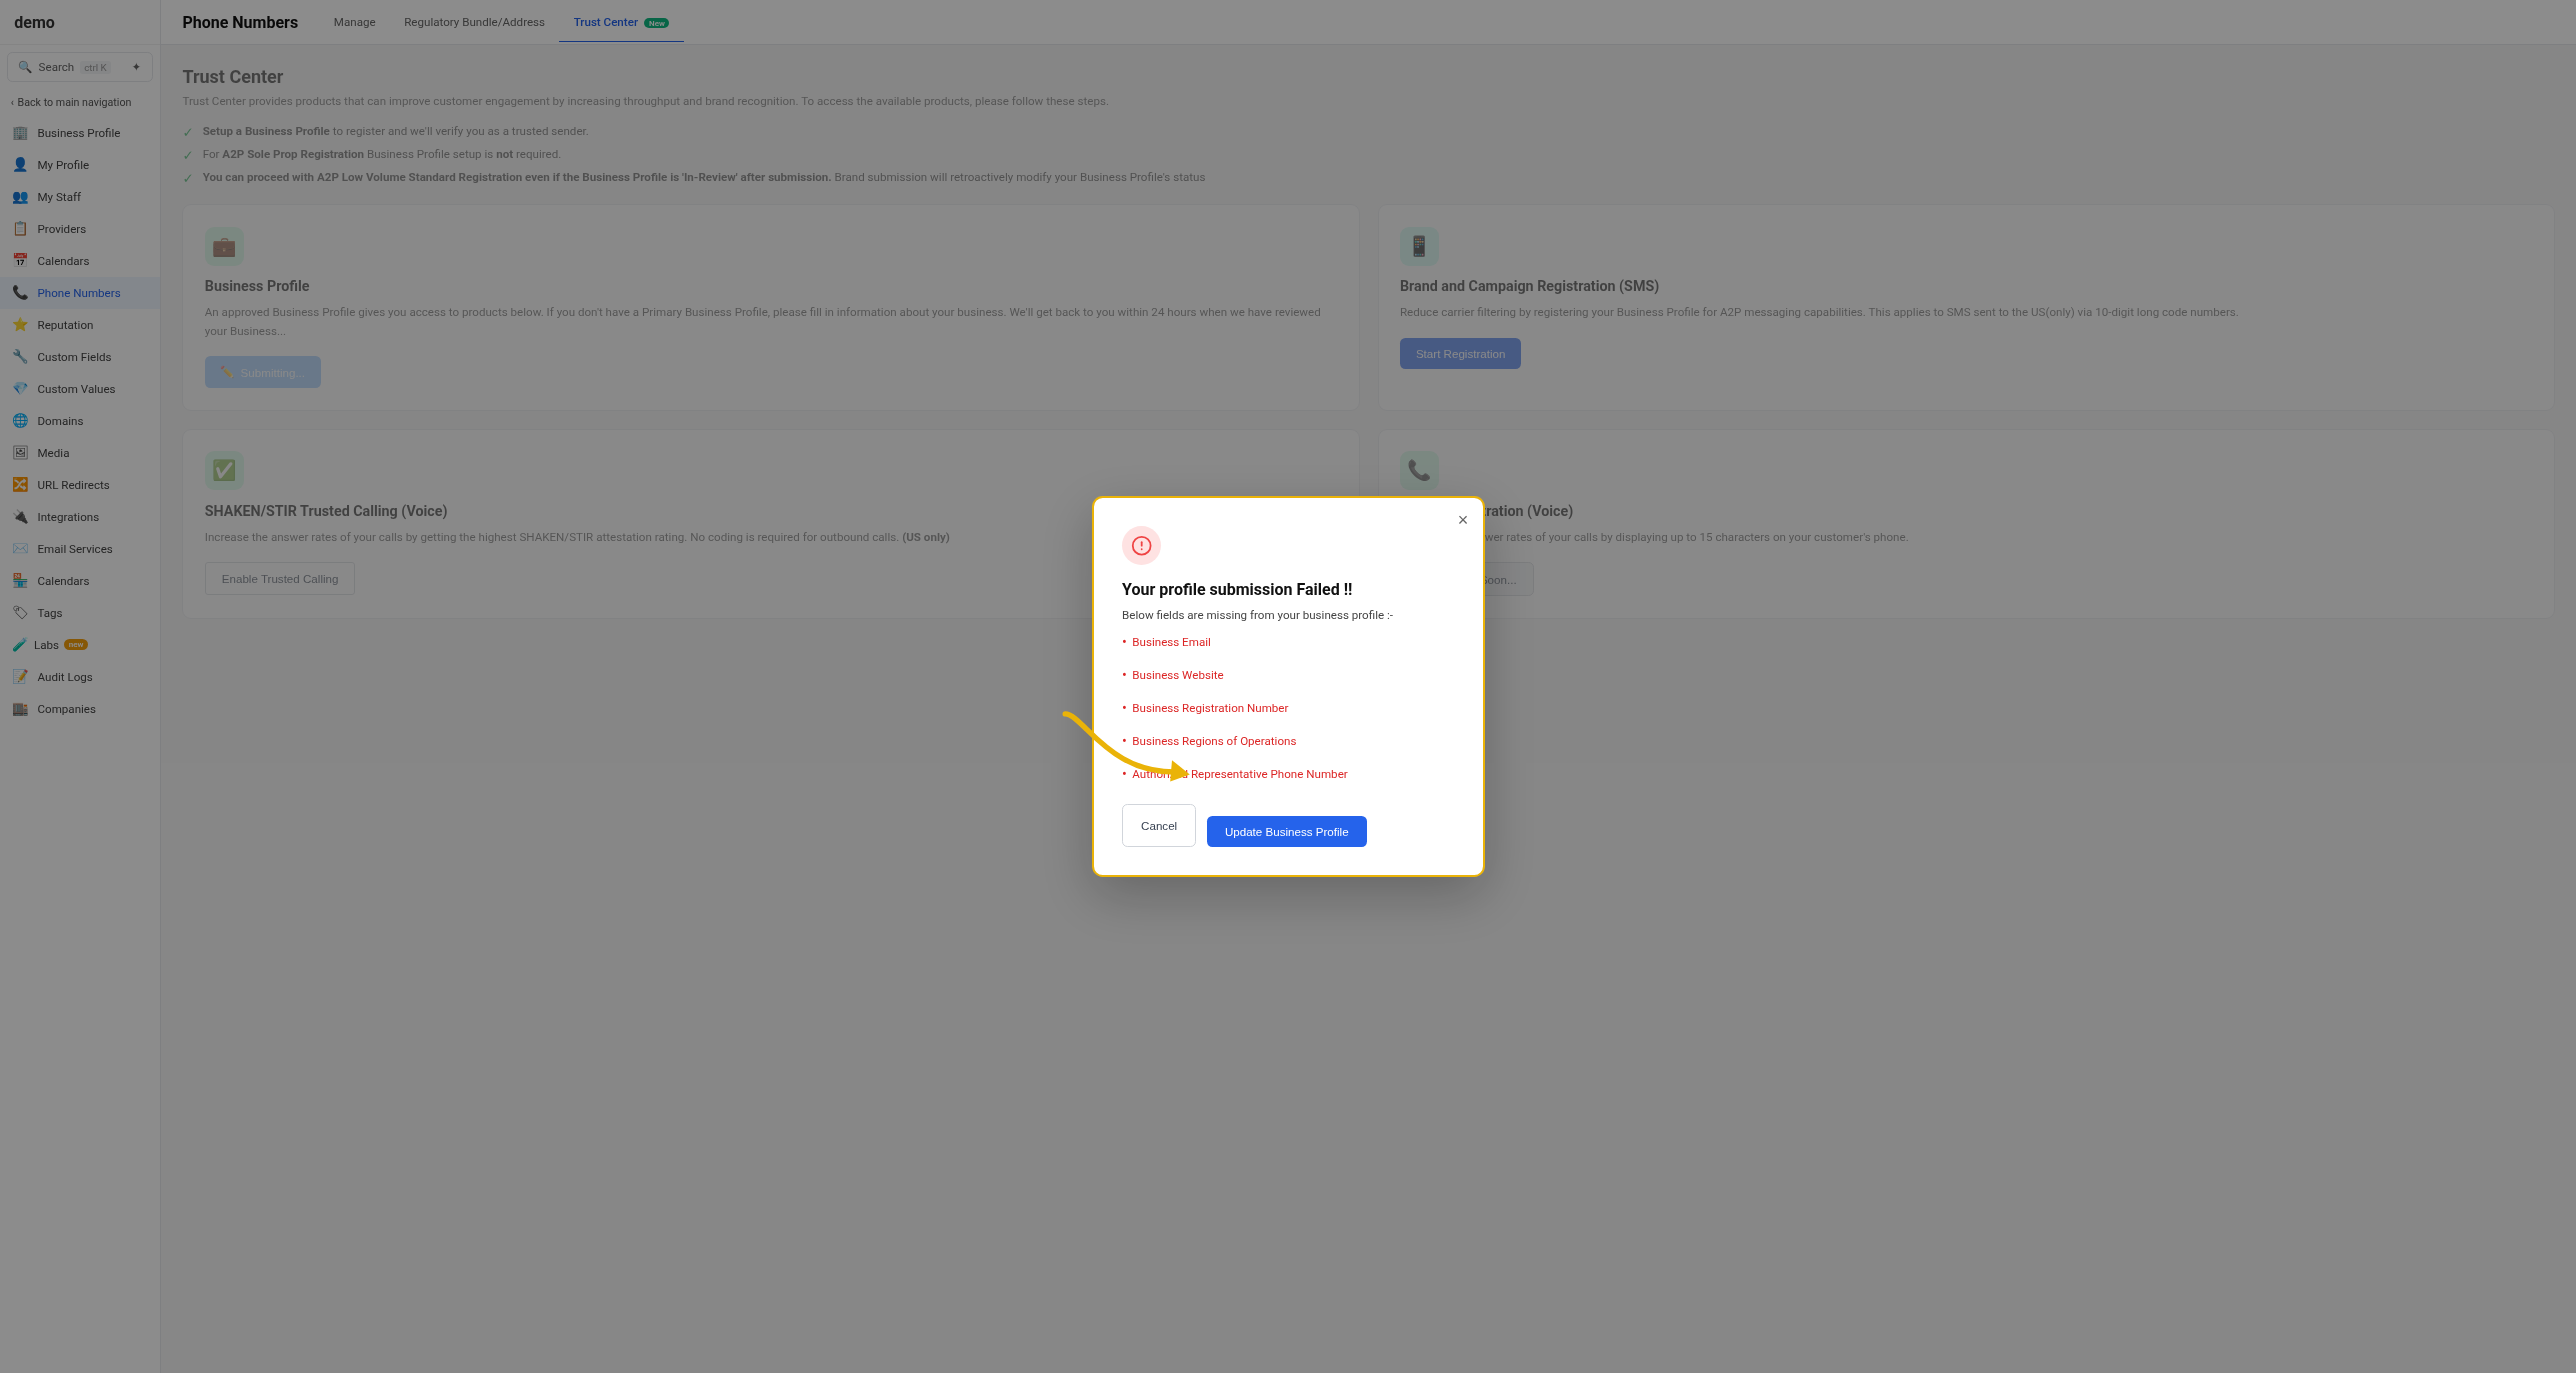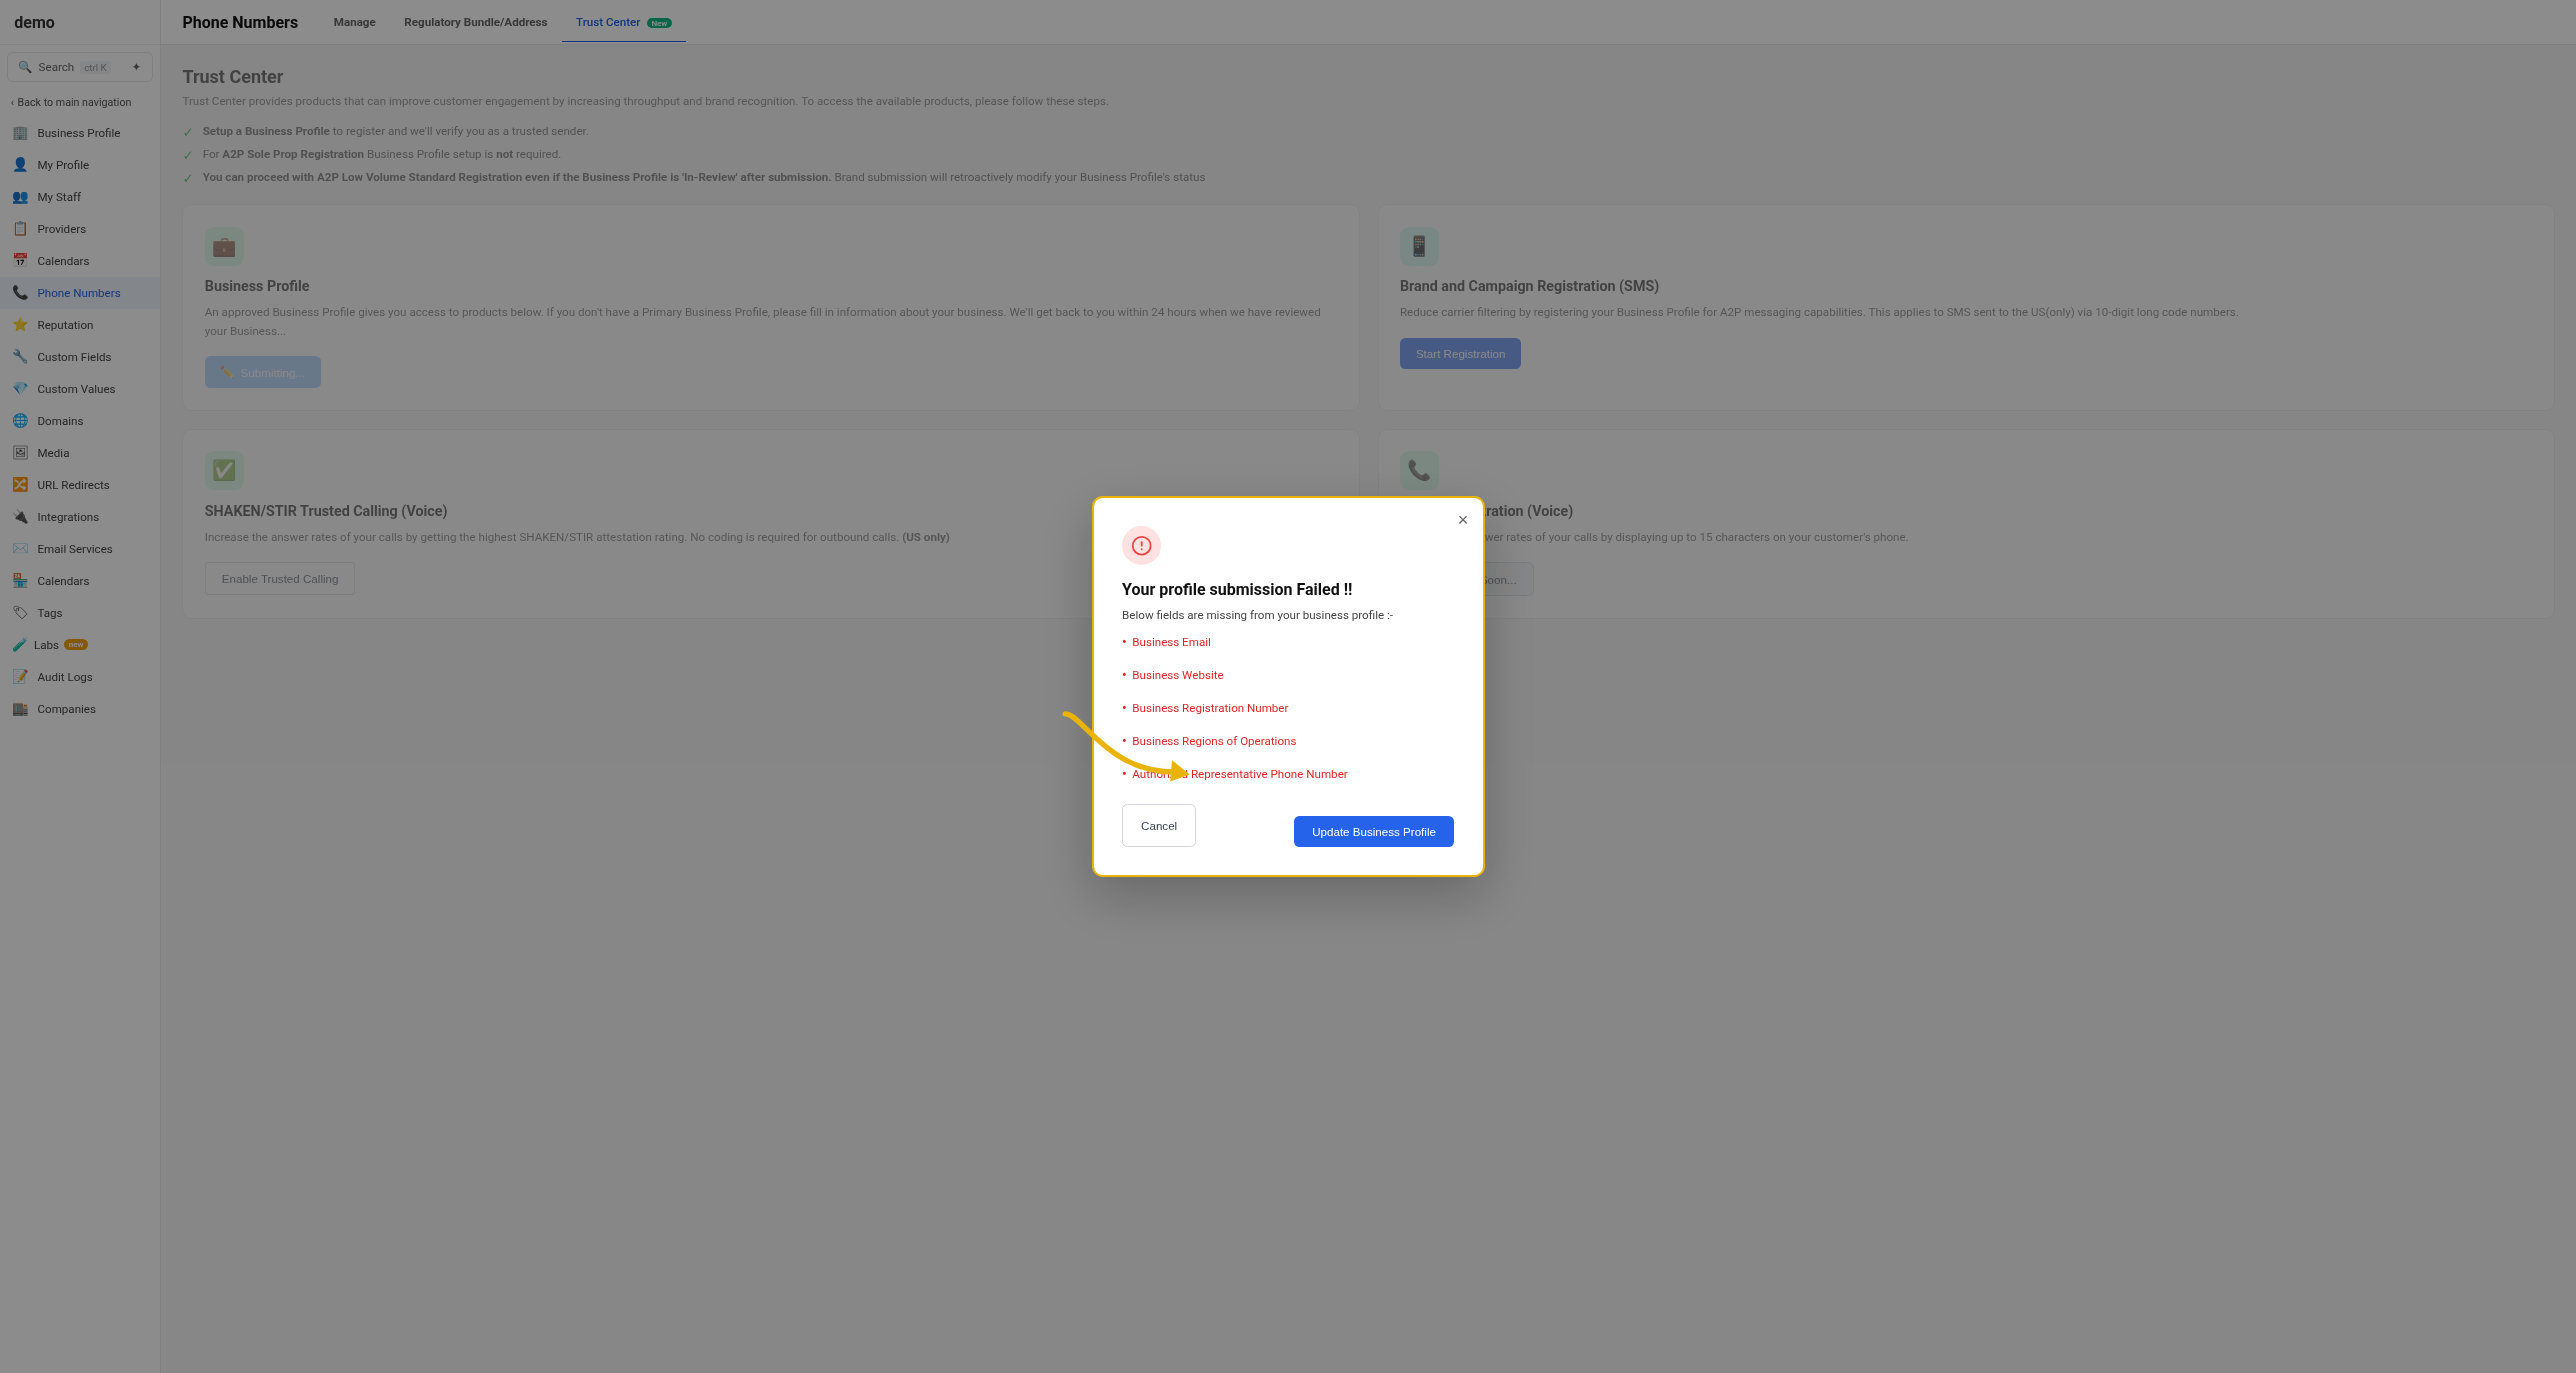--- a/index.html
+++ b/index.html
@@ -14,21 +14,21 @@
     .sidebar-nav { flex: 1; }
     .sidebar-item { display: flex; align-items: center; gap: 9px; padding: 8px 12.5px; cursor: pointer; color: #444; font-size: 11.6px; border-radius: 0; transition: background 0.15s; }
     .sidebar-item.active { background: #eff6ff; color: #2563eb; }
     .sidebar-item .icon { width: 16px; height: 16px; display: flex; align-items: center; justify-content: center; font-size: 13.4px; flex-shrink: 0; }
     .badge-new { background: #f59e0b; color: #fff; font-size: 8px; padding: 0.9px 4.5px; border-radius: 9px; font-weight: 600; }
 
     
     .main { flex: 1; display: flex; flex-direction: column; overflow: hidden; }
     .top-bar { background: #fff; border-bottom: 0.9px solid #e5e7eb; padding: 0 21.4px; display: flex; align-items: center; gap: 0; min-height: 45px; }
     .top-bar-title { font-size: 16px; font-weight: 700; color: #111; margin-right: 21.4px; }
-    .top-bar-tab { padding: 12.5px 14.3px; font-size: 11.6px; color: #666; cursor: pointer; border-bottom: 1.8px solid transparent; font-weight: bold; }
+    .top-bar-tab { padding: 12.5px 14.3px; font-size: 11.6px; color: #666; cursor: pointer; border-bottom: 1.8px solid transparent; }
     .top-bar-tab.active { color: #2563eb; border-bottom: 1.8px solid #2563eb; font-weight: 500; }
     .tab-badge { background: #10b981; color: #fff; font-size: 8px; padding: 0.9px 4.5px; border-radius: 9px; margin-left: 3.6px; font-weight: 600; }
 
     .content { flex: 1; overflow-y: auto; padding: 21.4px; background: #f5f5f5; position: relative; }
 
     .trust-center-header { margin-bottom: 14.3px; }
     .trust-center-title { font-size: 18px; font-weight: 700; color: #111; margin-bottom: 5.4px; }
     .trust-center-desc { font-size: 11.6px; color: #555; line-height: 1.5; }
     .checklist { margin: 10.7px 0 18px 0; display: flex; flex-direction: column; gap: 7.1px; }
     .checklist-item { display: flex; align-items: flex-start; gap: 9px; font-size: 11.6px; color: #444; }
@@ -49,21 +49,21 @@
     
     .overlay { position: fixed; inset: 0; background: rgba(0,0,0,0.45); z-index: 100; display: flex; align-items: center; justify-content: center; }
     .modal { background: #fff; border-radius: 10.7px; width: 393px; padding: 28.6px; position: relative; box-shadow: 0 18px 54px rgba(0,0,0,0.25); border: 2.2px solid #eab308; }
     .modal-close { position: absolute; top: 12.5px; right: 14.3px; background: none; border: none; font-size: 18px; cursor: pointer; color: #666; }
     .modal-icon { width: 39px; height: 39px; border-radius: 50%; background: #fee2e2; display: flex; align-items: center; justify-content: center; margin-bottom: 14.3px; }
     .modal-title { font-size: 16px; font-weight: 700; color: #111; margin-bottom: 9px; }
     .modal-subtitle { font-size: 11.6px; color: #444; margin-bottom: 12.5px; }
     .modal-list { list-style: none; margin-bottom: 21.4px; display: flex; flex-direction: column; gap: 17px; }
     .modal-list li { color: #dc2626; font-size: 11.6px; display: flex; align-items: center; gap: 5.4px; }
     .modal-list li::before { content: '•'; font-size: 14.3px; color: #dc2626; }
-    .modal-actions { display: flex; gap: 10.7px; justify-content: space-between; }
+    .modal-actions { display: flex; gap: 10.7px; justify-content: flex-start; }
     .btn-cancel { background: #fff; color: #374151; border: 0.9px solid #d1d5db; padding: 9px 18px; border-radius: 5.4px; cursor: pointer; font-size: 11.6px; font-weight: 500; }
     .btn-update { background: #2563eb; color: #fff; border: none; padding: 9px 18px; border-radius: 5.4px; cursor: pointer; font-size: 11.6px; font-weight: 500; margin-top: 12px; }
 
     .dimmed { opacity: 0.55; pointer-events: none; }
   </style>
 </head>
 <body>
 
 <div class="sidebar">
   <div class="sidebar-logo">demo</div>

